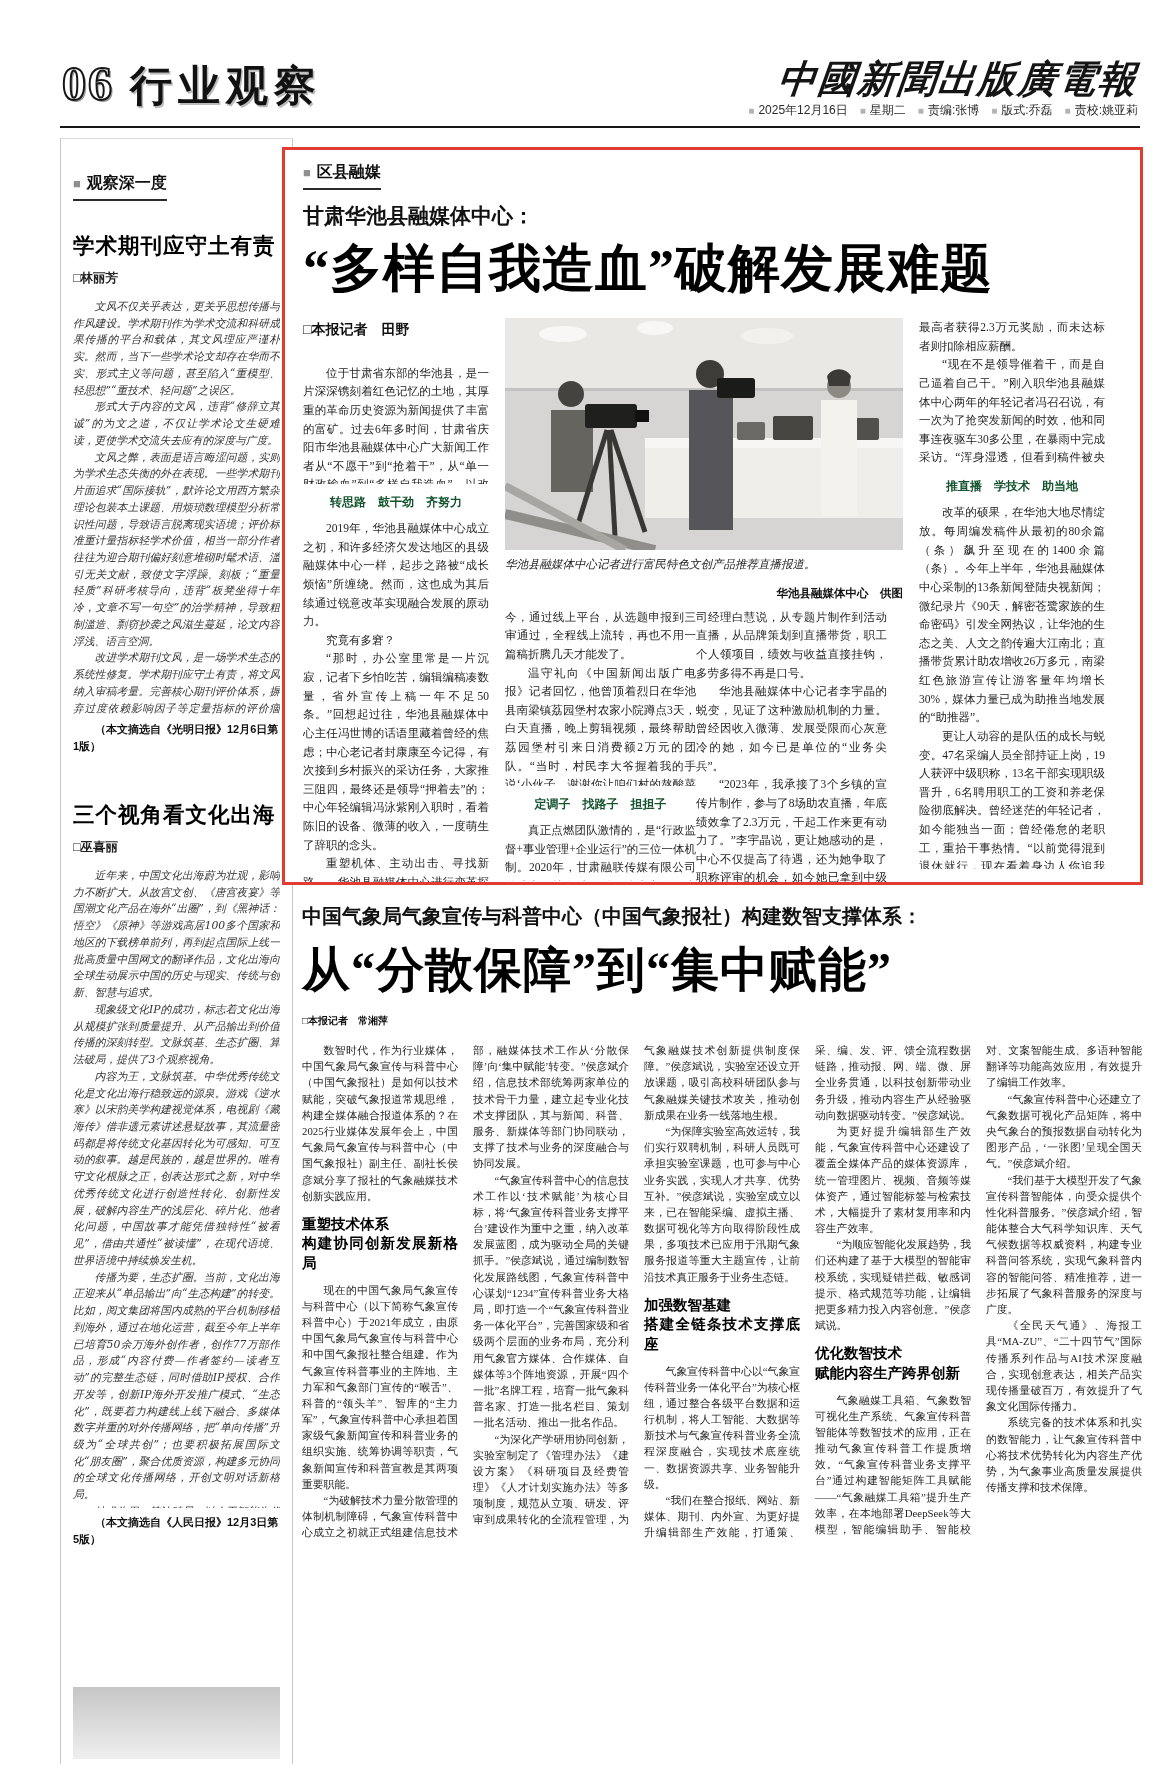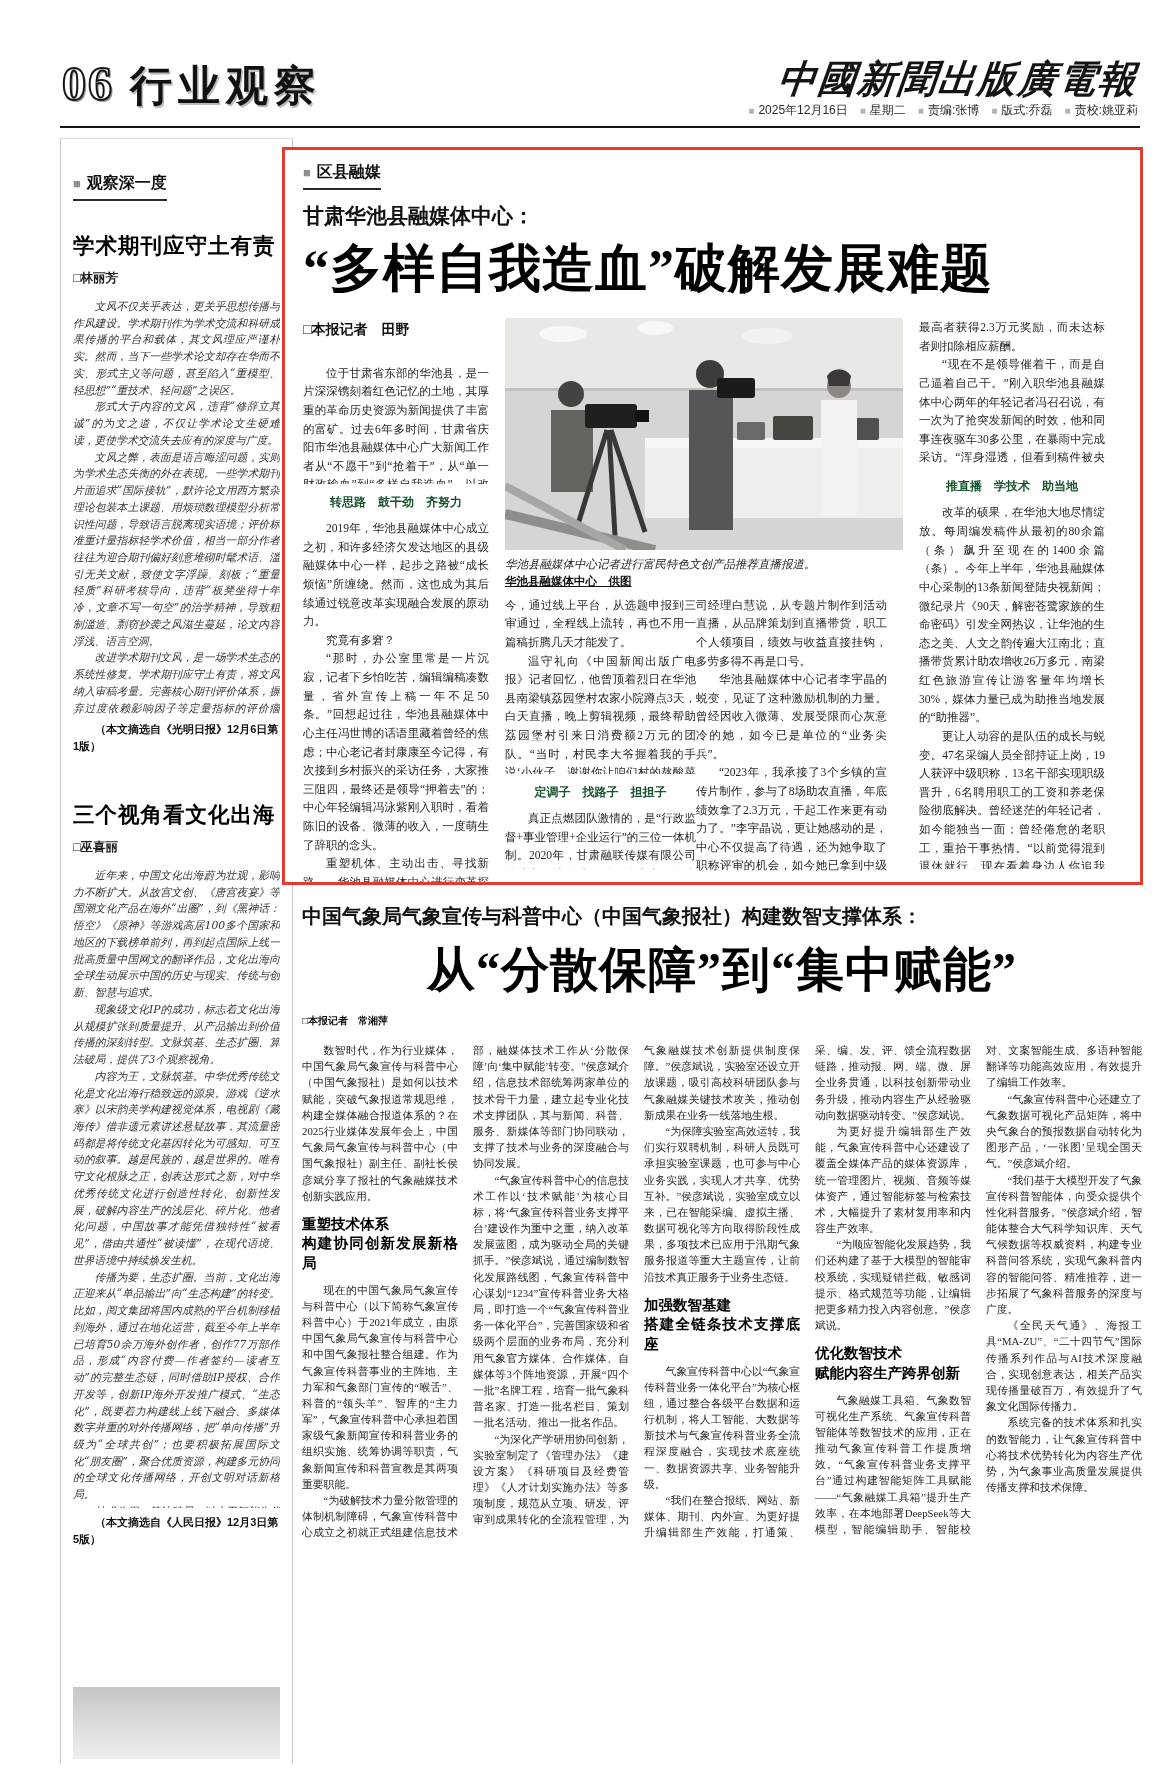--- a/index.html
+++ b/index.html
@@ -51,29 +51,29 @@
   .colsub{font-family:"Liberation Sans","DejaVu Sans",sans-serif;font-size:12px;font-weight:bold;
     text-align:center;margin:9px 0 7px 0;color:#14532d;text-indent:0;}
   .c1,.c4{width:186px;flex:0 0 186px;}
   .cmid{width:398px;flex:0 0 398px;display:flex;flex-direction:column;}
   .byline{font-size:14px;font-weight:bold;font-family:"Liberation Sans","DejaVu Sans",sans-serif;
     color:#111;margin-bottom:23px;text-indent:0;}
   .clip{overflow:hidden;}
   .photo-wrap{width:398px;height:232px;overflow:hidden;background:#d7d7d5;}
   .photo-caption{font-family:"DejaVu Serif","Liberation Serif",serif;font-style:italic;font-size:11.5px;
     line-height:1.45;margin-top:6px;color:#222;}
-  .photo-credit{font-style:normal;font-weight:bold;text-align:left;font-size:11.5px;margin-top:1px;color:#111;text-decoration:underline;}
+  .photo-credit{font-style:normal;font-weight:bold;text-align:right;font-size:11.5px;margin-top:13px;color:#111;}
   .midcols{display:flex;margin-top:7px;flex:1;overflow:hidden;}
   .c2,.c3{width:191px;flex:0 0 191px;}
 
   
   .bottom-article{position:absolute;left:302px;top:903px;width:840px;}
   .ba-kicker{font-size:20px;font-weight:bold;color:#111;}
   .ba-headline{font-family:"Liberation Serif","DejaVu Serif",serif;font-size:48px;font-weight:900;
-    letter-spacing:1px;margin-top:8px;color:#000;white-space:nowrap;text-align:center;}
+    letter-spacing:1px;margin-top:8px;color:#000;white-space:nowrap;}
   .ba-byline{font-size:10px;font-weight:bold;margin-top:12px;color:#111;}
   .ba-body{margin-top:14px;height:604px;overflow:hidden;column-count:5;column-gap:15px;
     font-family:"Liberation Serif","DejaVu Serif",serif;font-size:10.8px;line-height:1.5;
     text-align:justify;color:#1f1f1f;}
   .ba-body .bp{margin:0;text-indent:2em;}
   .colsub2{font-family:"Liberation Sans","DejaVu Sans",sans-serif;font-size:14.5px;font-weight:bold;
     margin:11px 0 8px 0;line-height:1.35;color:#000;text-indent:0;break-inside:avoid;}
 </style>
 </head>
 <body>

